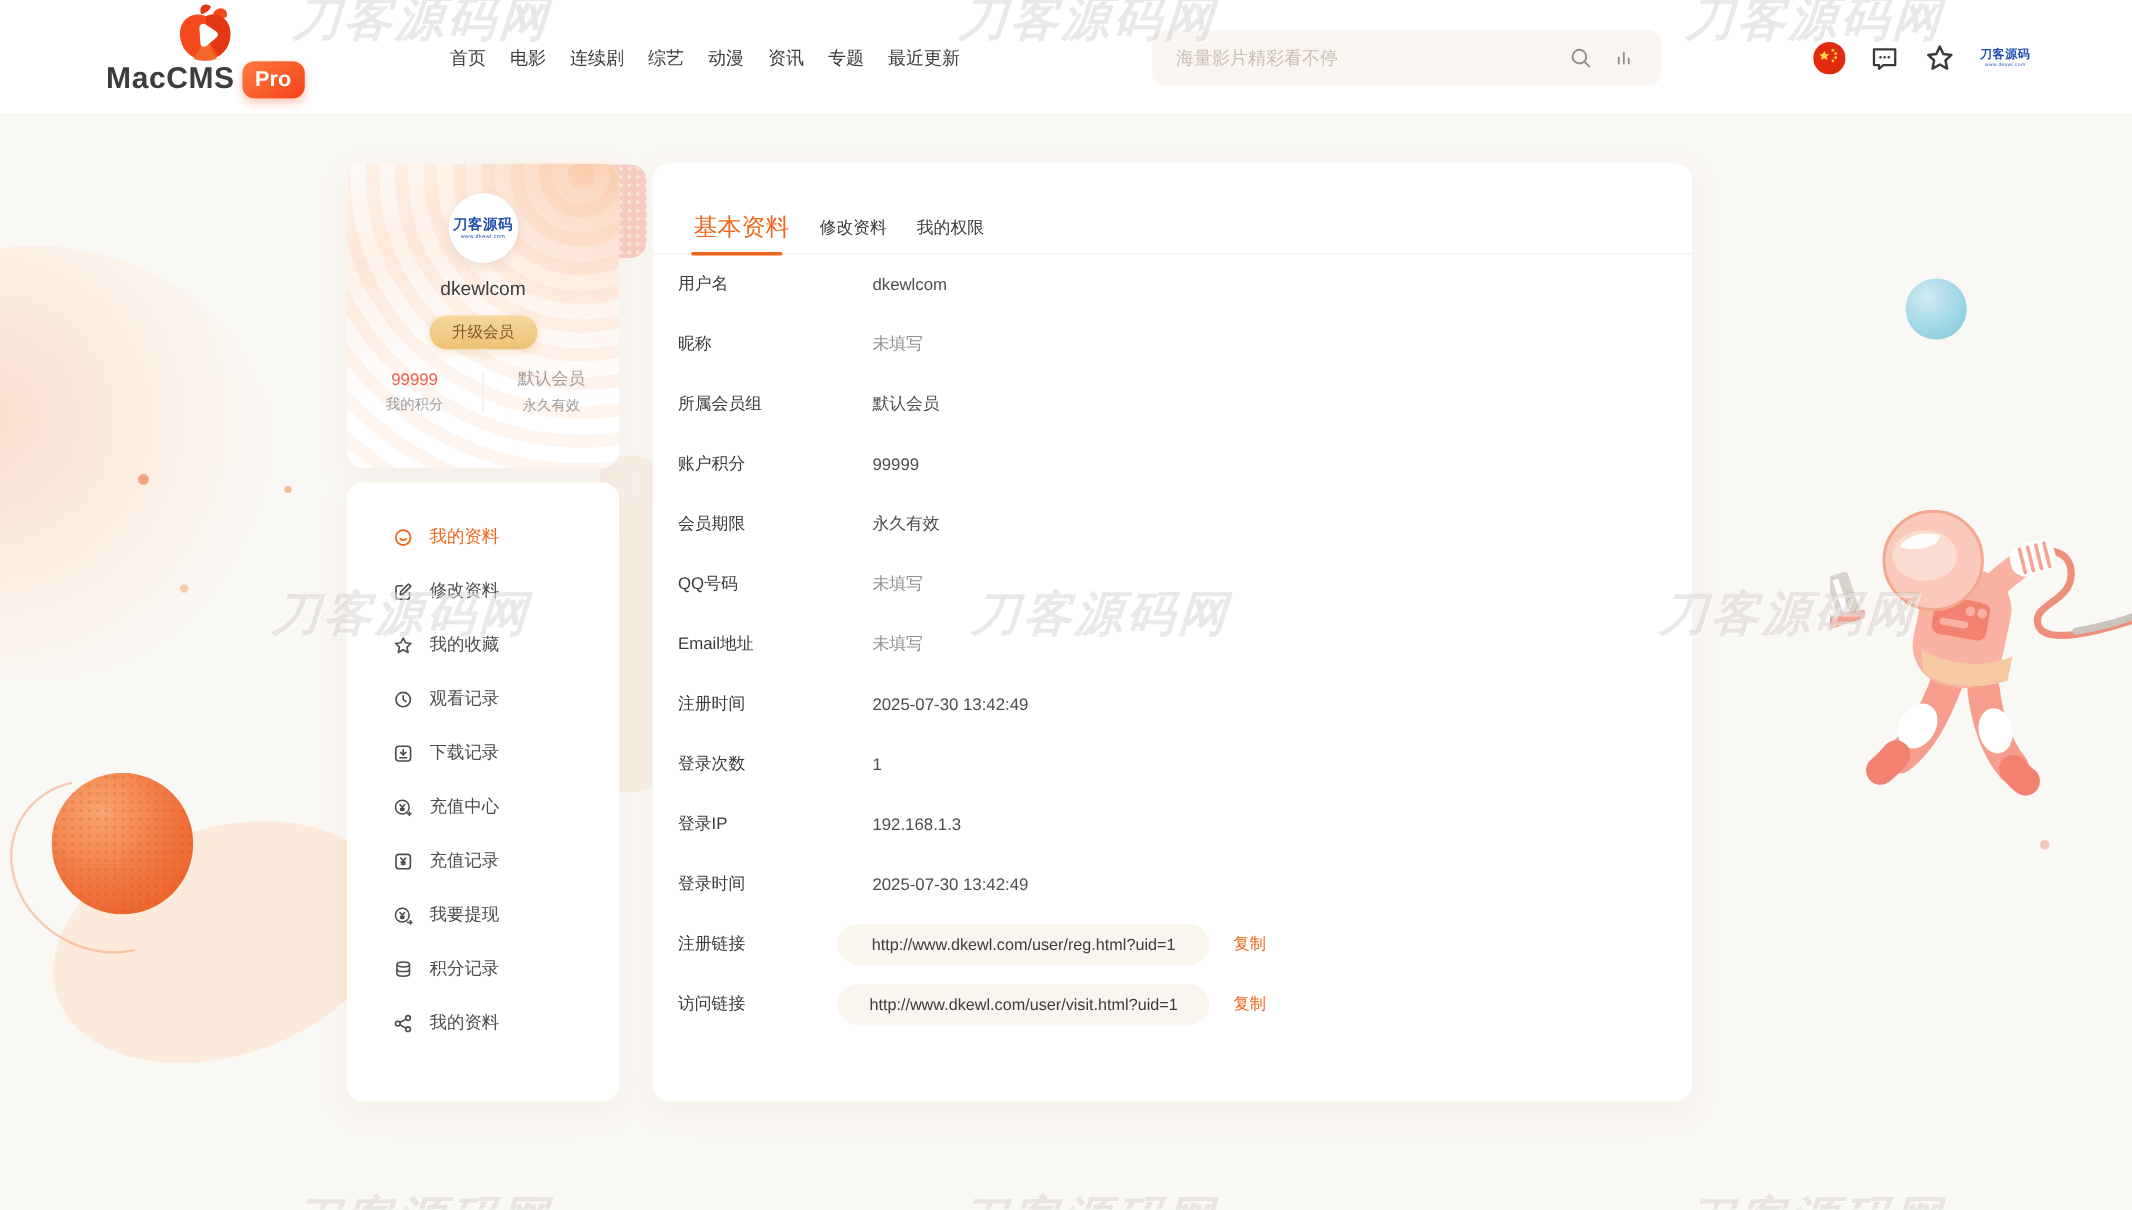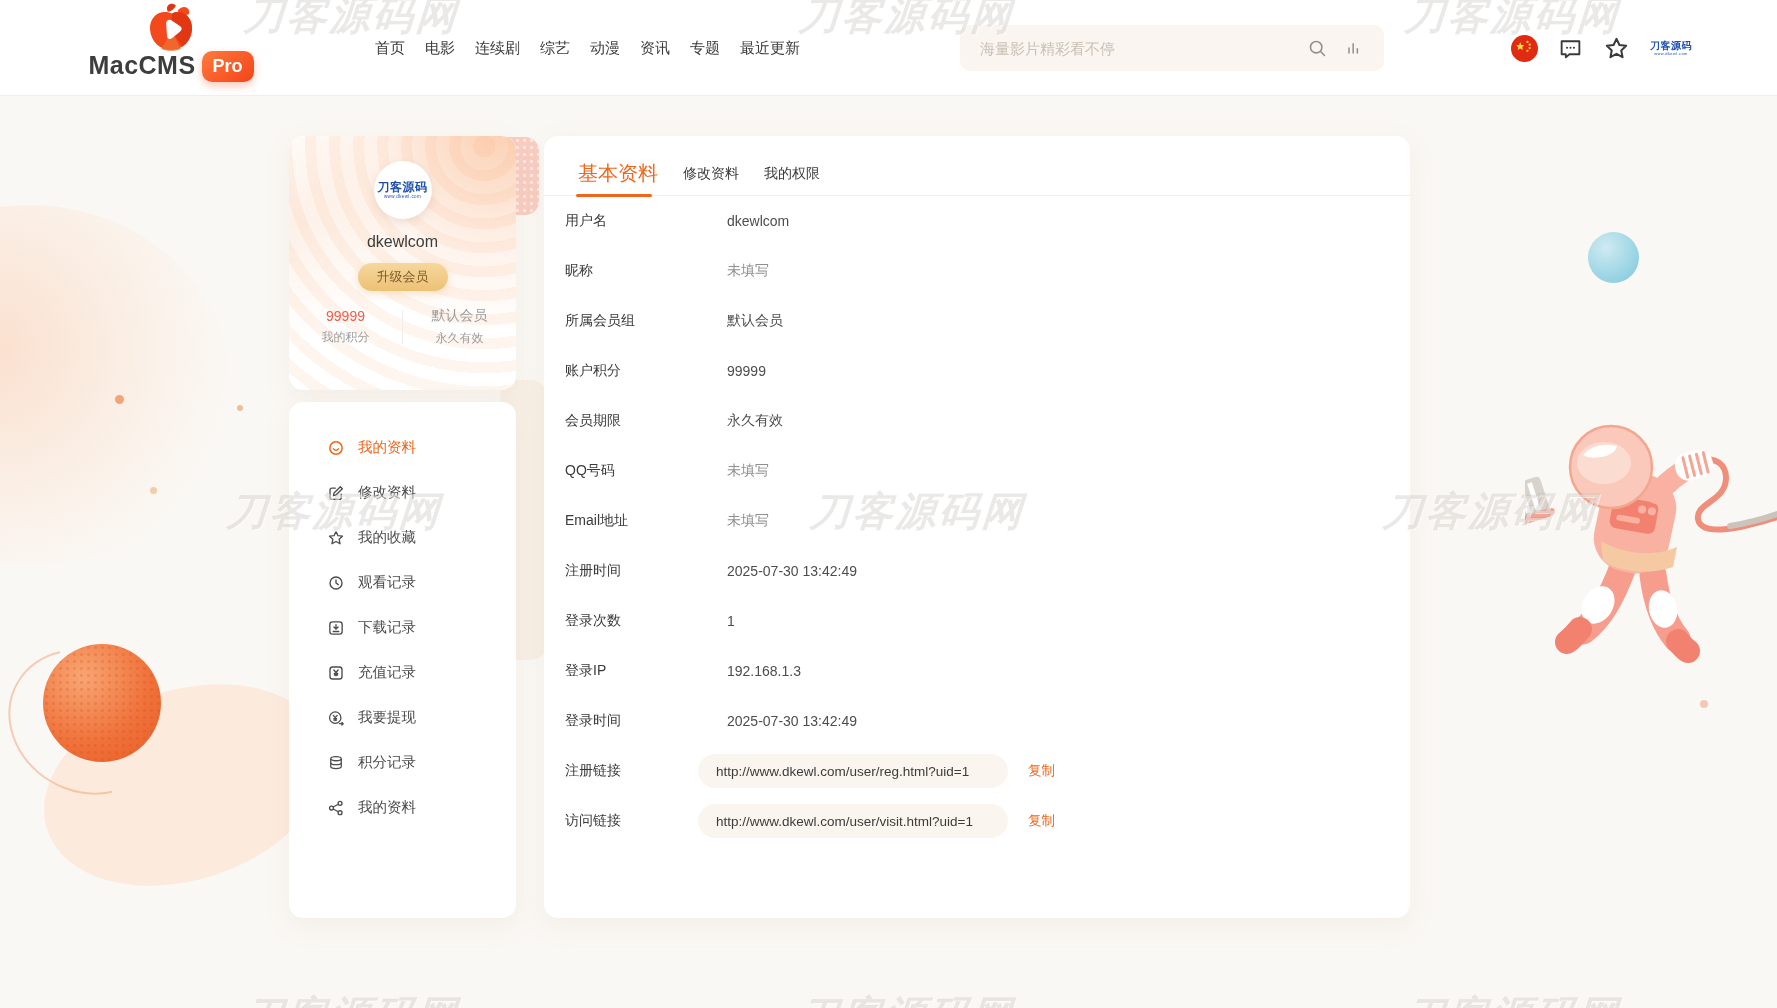--- a/index.html
+++ b/index.html
@@ -49,30 +49,30 @@
   .stat .v.hot { color:#f25b4a; }
   .stat .l { font-size:12px; color:#9c9c9c; }
   .stat-divider { width:1px; height:34px; background:#efecea; }
 
   .card-menu { left:289px; top:402px; width:227px; height:516px; padding-top:23px; }
   .menu-item { height:45px; display:flex; align-items:center; padding-left:38px; gap:13px; font-size:14.5px; color:#4c4c4c; cursor:pointer; }
   .menu-item.active { color:#f0661c;text-align:right; }
   .menu-item svg { flex:0 0 auto; }
 
   .card-main { left:544px; top:136px; width:866px; height:782px; }
-  .tabs { display:flex; align-items:flex-end; gap:25px; padding:20px 16px 0 34px; height:60px; border-bottom:1px solid #f3eee8; }
+  .tabs { display:flex; align-items:flex-end; gap:25px; padding:20px 16px 0 34px; height:76px; border-bottom:1px solid #f3eee8; }
   .tab { font-size:14px; color:#3a3a3a; cursor:pointer; padding-bottom:12px; position:relative; }
   .tab.active { font-size:20px; color:#f0661c; padding-bottom:8px; }
   .tab.active::after { content:""; position:absolute; left:-2px; right:6px; bottom:-2px; height:3px; border-radius:2px; background:#f0661c; }
   .row { height:50px; display:flex; align-items:center; padding:0 28px 0 21px; }
   .row-label { width:162px; font-size:14px; color:#3a3a3a; flex:0 0 auto; }
   .row-value { font-size:14px; color:#4d4d4d; }
   .row-value.muted { color:#8f8f8f; }
   .row.link .row-label { width:133px; }
-  .link-input { width:310px; height:34px; background:#faf5ef; border:none; outline:none; border-radius:17px; font-size:13.5px; color:#3c3c3c; padding:0 18px; }
+  .link-input { width:310px; height:34px; background:#faf5ef; border:none; outline:none; border-radius:17px; font-size:13.5px; color:#3c3c3c; padding:0 18px;text-align:center; }
   .copy-btn { margin-left:20px; background:none; border:none; color:#f0661c; font-size:13.5px; cursor:pointer; }
 
   
   .watermark { position:absolute; z-index:60; font-size:40px; font-weight:800; font-style:italic; letter-spacing:3px; color:rgba(128,118,108,.16); white-space:nowrap; pointer-events:none; transform:skewX(-4deg); text-shadow:1px 1px 0 rgba(255,255,255,.55); }
 
   
   .deco { position:absolute; pointer-events:none; }
   .blob-topleft { left:-170px; top:205px; width:400px; height:360px; border-radius:50%; background:radial-gradient(circle at 40% 40%, rgba(250,216,194,.75), rgba(252,232,218,.35) 55%, rgba(255,255,255,0) 75%); z-index:1; }
   .blob-bottomleft { left:40px; top:690px; width:290px; height:190px; border-radius:50%; background:#fcebdd; transform:rotate(-18deg); z-index:1; }
   .sphere { left:43px; top:644px; width:118px; height:118px; border-radius:50%; z-index:2;
@@ -270,20 +270,28 @@
   </div>
   <div class="menu-item">
     <svg width="18" height="18" viewBox="0 0 24 24" fill="none" stroke="currentColor" stroke-width="1.8" stroke-linecap="round" stroke-linejoin="round">
         <rect x="3.8" y="3.8" width="16.4" height="16.4" rx="3.5"></rect>
         <path d="M12 7.5 v6 m0 0 l-2.8 -2.8 M12 13.5 l2.8 -2.8"></path>
         <path d="M8.3 16.6 h7.4"></path>
       </svg>
     <span>下载记录</span>
   </div>
   <div class="menu-item">
+    <svg width="18" height="18" viewBox="0 0 24 24" fill="none" stroke="currentColor" stroke-width="1.7" stroke-linecap="round">
+        <circle cx="11" cy="11.5" r="7.6"></circle>
+        <path d="M8.4 8.6 l2.6 3 2.6 -3 M11 11.6 v3.8 M9.1 12.9 h3.8 M9.1 14.8 h3.8"></path>
+        <path d="M18.8 16.8 v4 M16.8 18.8 h4"></path>
+      </svg>
+    <span>充值中心</span>
+  </div>
+  <div class="menu-item">
     <svg width="18" height="18" viewBox="0 0 24 24" fill="none" stroke="currentColor" stroke-width="1.8" stroke-linecap="round">
         <rect x="4" y="4" width="16" height="16" rx="3.5"></rect>
         <path d="M9.2 8 l2.8 3.2 L14.8 8 M12 11.2 v4.6 M9.8 12.6 h4.4 M9.8 14.6 h4.4"></path>
       </svg>
     <span>充值记录</span>
   </div>
   <div class="menu-item">
     <svg width="18" height="18" viewBox="0 0 24 24" fill="none" stroke="currentColor" stroke-width="1.7" stroke-linecap="round" stroke-linejoin="round">
         <circle cx="11" cy="11.5" r="7.6"></circle>
         <path d="M8.4 8.6 l2.6 3 2.6 -3 M11 11.6 v3.8 M9.1 12.9 h3.8 M9.1 14.8 h3.8"></path>

